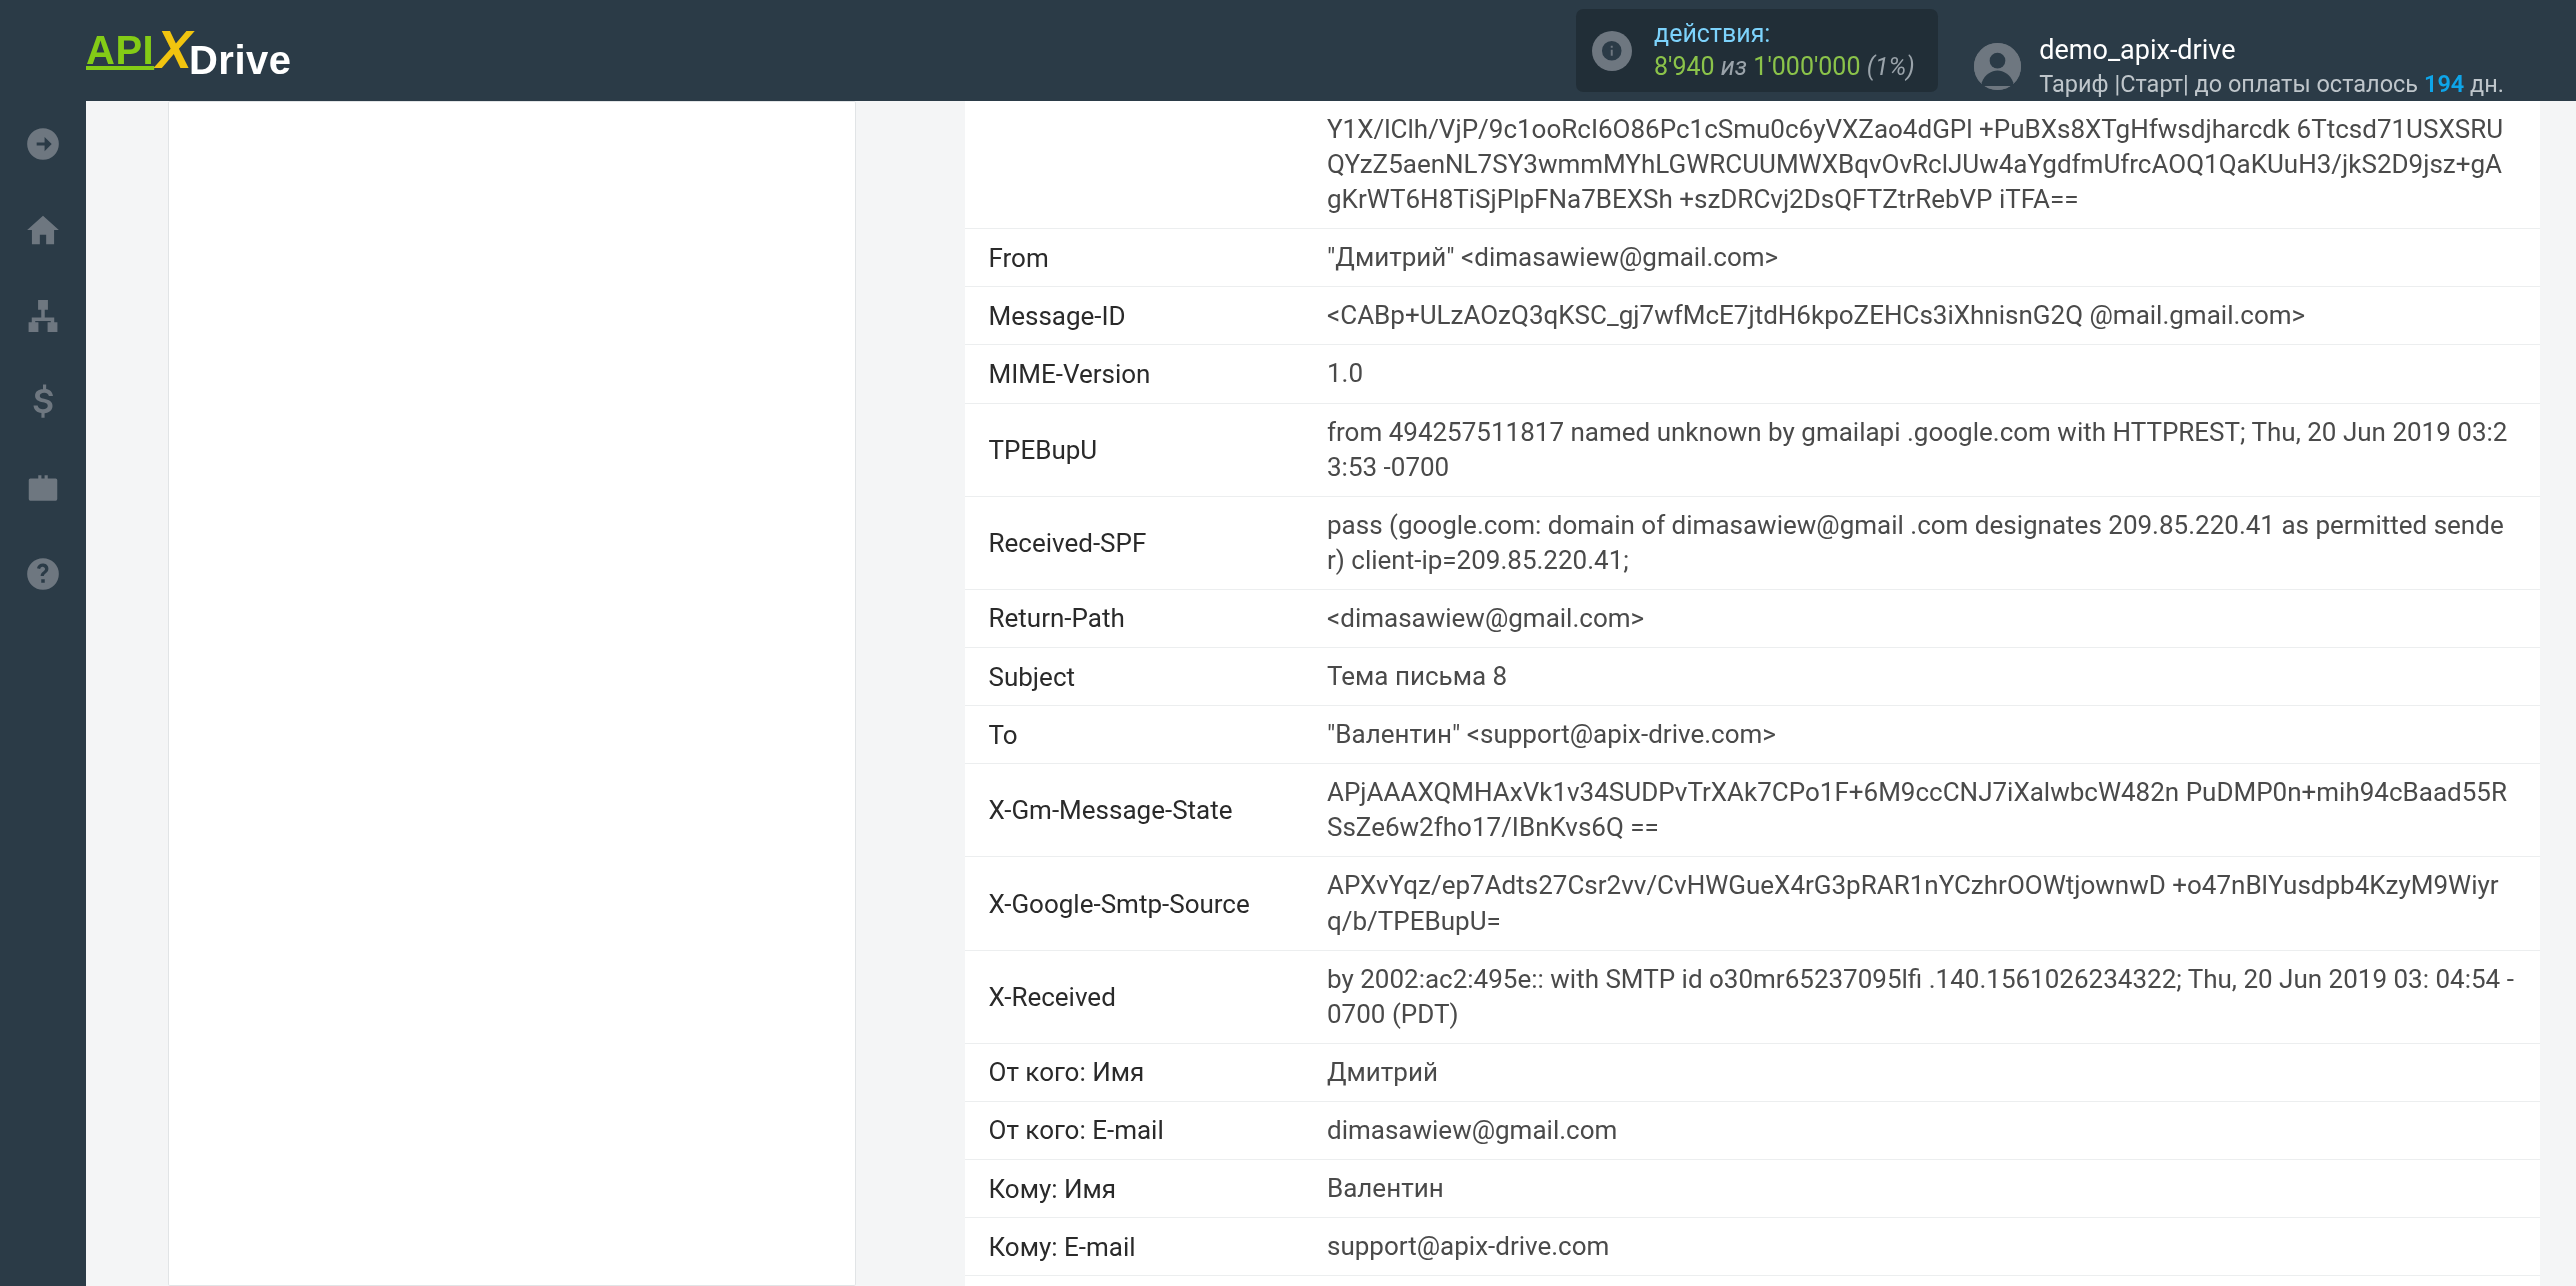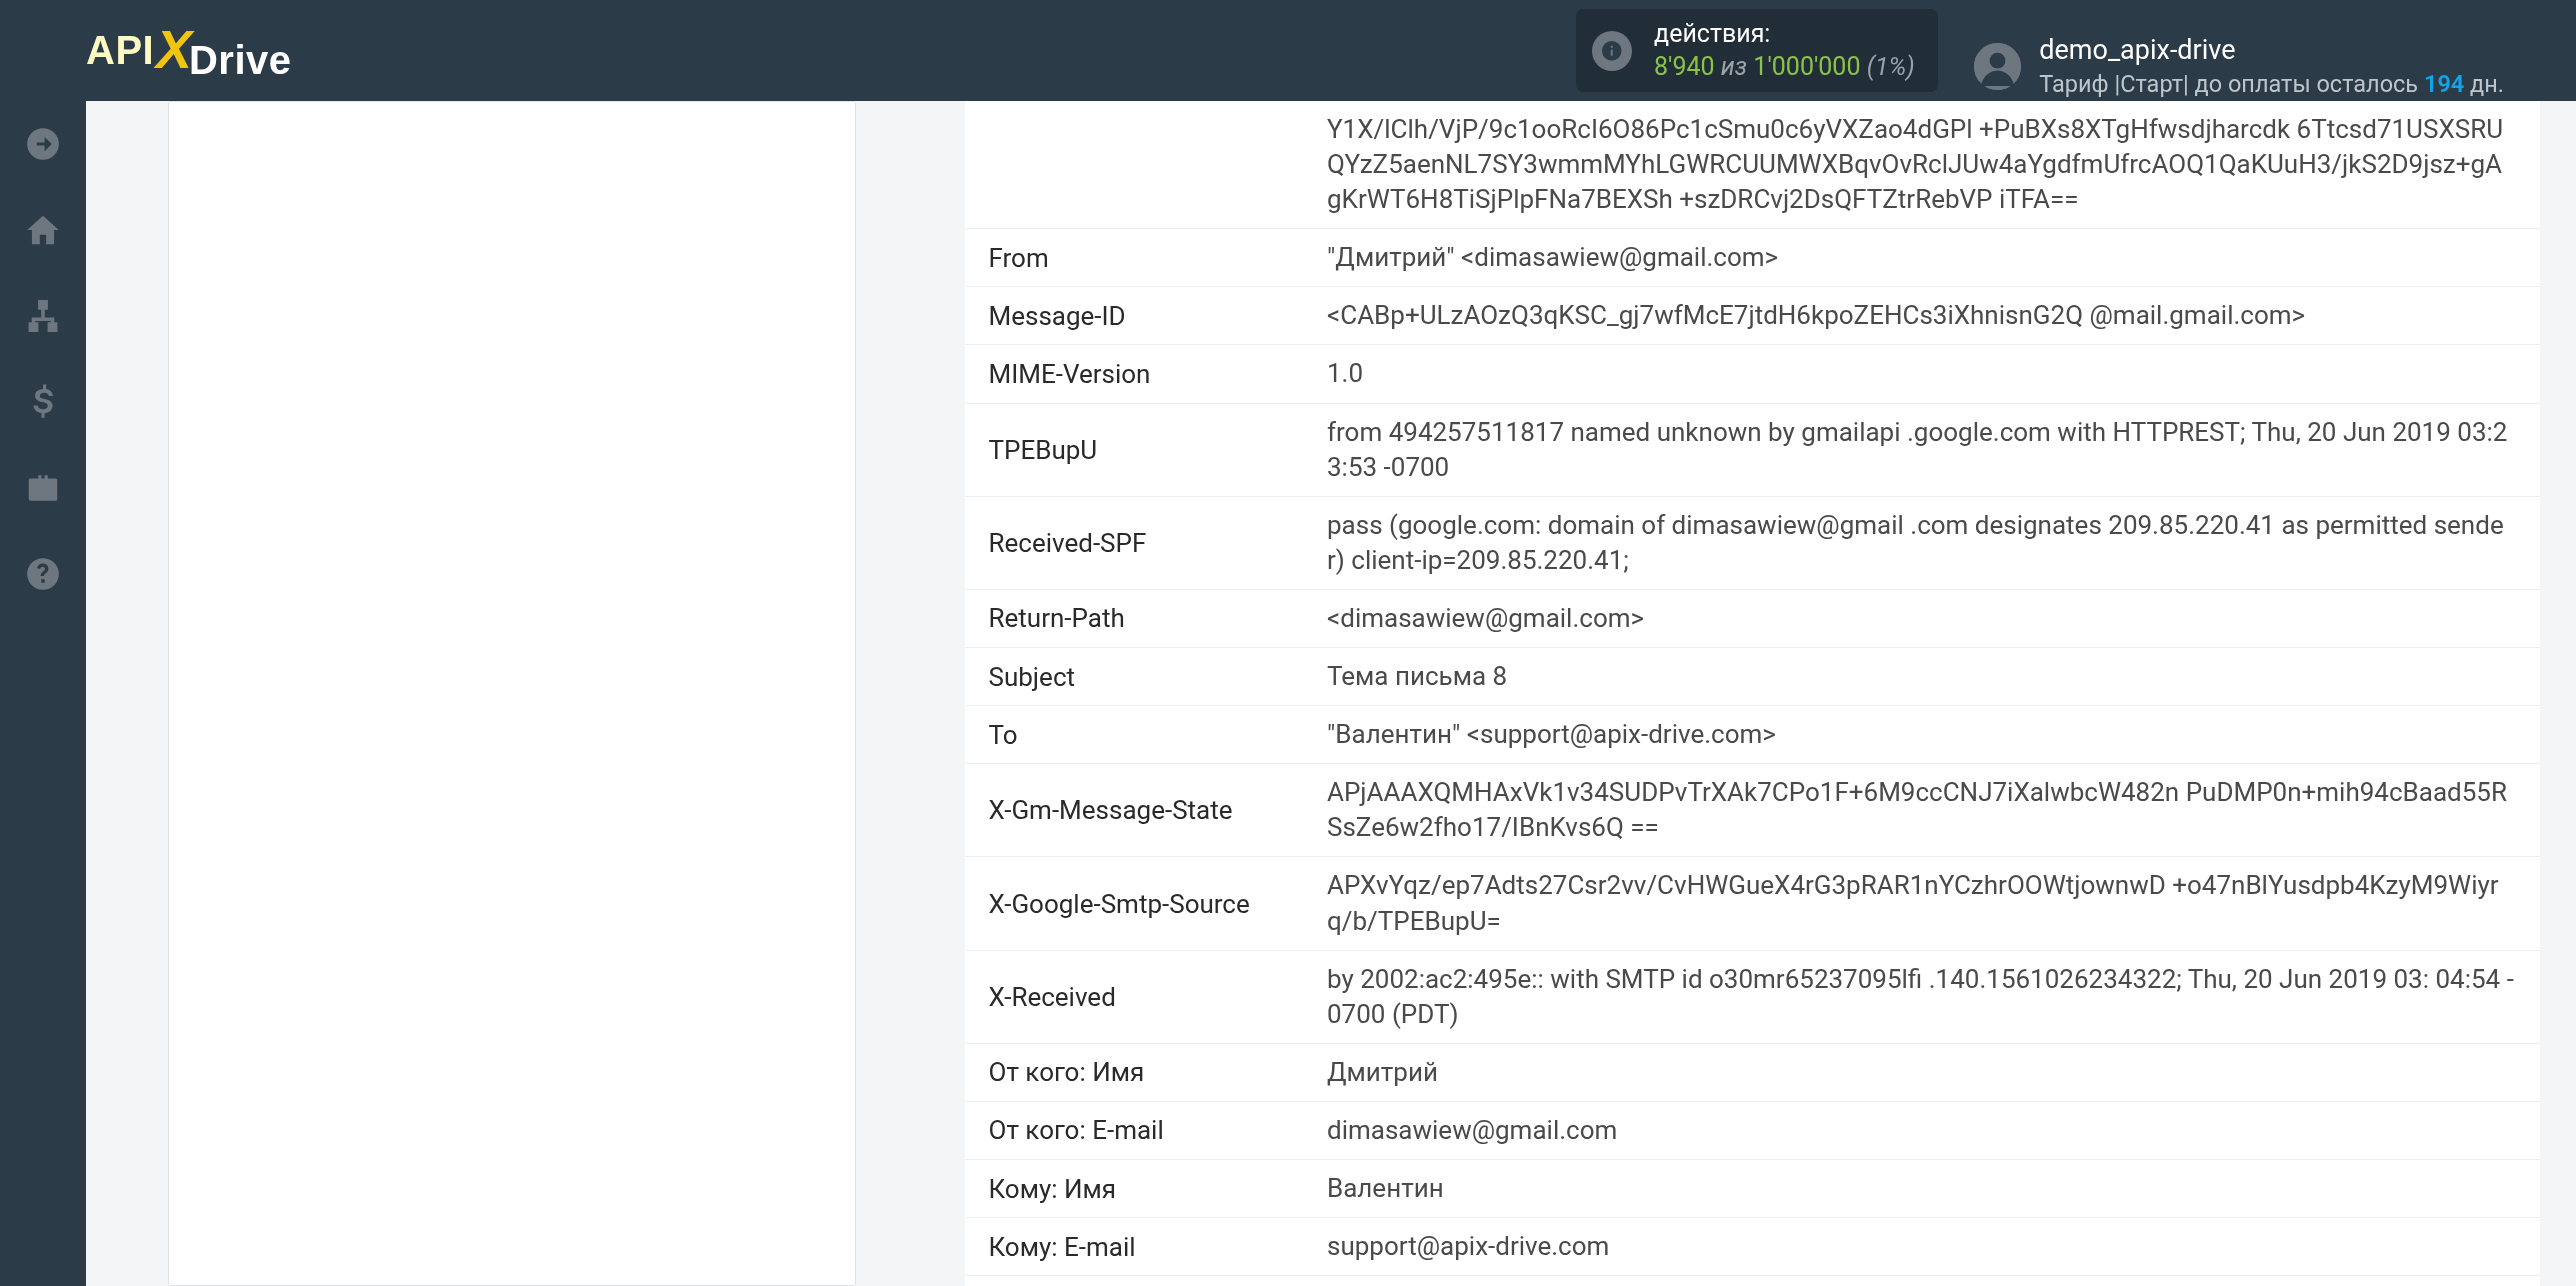--- a/index.html
+++ b/index.html
@@ -2,29 +2,29 @@
 <html style="font-size:14.5px"><head>
 <meta charset="utf-8">
 <style>
 * { margin: 0; padding: 0; box-sizing: border-box; }
 body { font-family: -apple-system, BlinkMacSystemFont, "Segoe UI", Roboto, Arial, sans-serif; background: #f4f5f6; overflow: hidden; }
 .app { width: 2576px; height: 1286px; position: relative; transform-origin: 0 0; }
 
 
 .header { height: 101px; background: #2b3b47; display: flex; align-items: center; padding: 0 36px 0 86px; position: relative; }
 .logo { display: flex; align-items: center; font-size: 40px; font-weight: 700; font-family: Arial, sans-serif; letter-spacing: 0.5px; }
-.logo .api { color: #fef9c3; }
+.logo .api { color: #84cc16; text-decoration: underline; }
 .logo .x { color: #f1c40f; font-size: 54px; font-style: italic; font-weight: 900; margin: 0 -3.6px 0 1.8px; position: relative; top: -1.8px; }
 .logo .drive { color: #fff; margin-top: 19px; }
 .header-right { position: absolute; right: 72px; top: 0; height: 100%; display: flex; align-items: center; gap: 36px; }
 .actions-box { background: rgba(0,0,0,0.22); border-radius: 7.2px; padding: 9px 23.5px 9px 16.3px; display: flex; align-items: center; gap: 22px; }
 .info-icon { width: 40px; height: 40px; border-radius: 50%; background: #6e7780; display: flex; align-items: center; justify-content: center; }
 .info-icon svg { width: 23.5px; height: 23.5px; fill: #2b3b47; }
 .actions-text { line-height: 1.3; }
-.actions-label { color: #ffffff; font-size: 25px; }
+.actions-label { color: #7dd3fc; font-size: 25px; }
 .actions-numbers { font-size: 25px; }
 .actions-numbers .n1 { color: #8bc34a; }
 .actions-numbers .of { color: #9aa3aa; font-style: italic; }
 .actions-numbers .n2 { color: #8bc34a; }
 .actions-numbers .pct { color: #9aa3aa; font-style: italic; }
 .user-box { display: flex; align-items: center; gap: 18px; margin-top: 32px; }
 .user-icon { width: 47px; height: 47px; border-radius: 50%; background: #6e7780; display: flex; align-items: center; justify-content: center; }
 .user-icon svg { width: 47px; height: 47px; fill: #6e7780; }
 .user-text { line-height: 1.35; }
 .user-name { color: #fff; font-size: 27px; }

